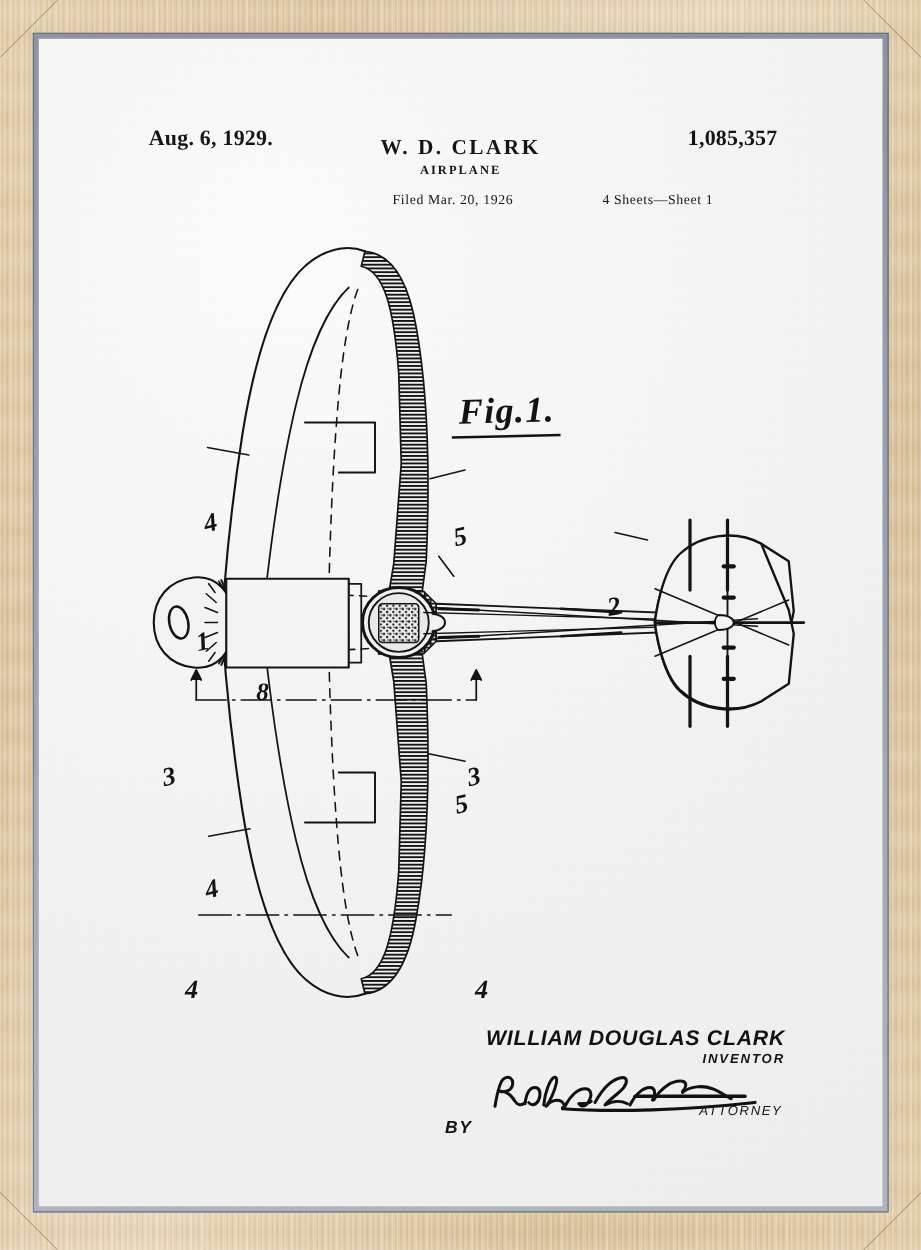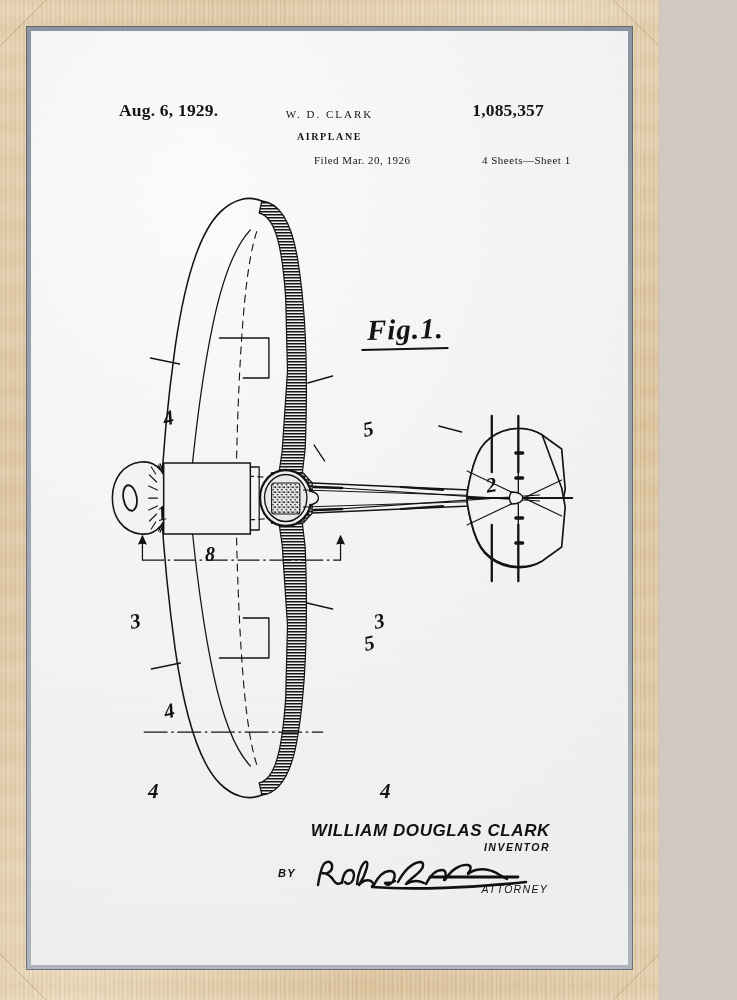--- a/index.html
+++ b/index.html
@@ -2,21 +2,21 @@
 <html><head>
 <meta charset="utf-8">
 <style>
   html,body{margin:0;padding:0;}
   body{
     width:737px;height:1000px;overflow:hidden;
     font-family:"Liberation Serif",serif;
     background:#cfc9c2;
   }
   
-  #frame-wrap{position:relative;width:659px;height:1000px;}
+  #frame-wrap{position:relative;width:737px;height:1000px;}
   #wood-frame{
     position:absolute;inset:0;
     background:
       repeating-linear-gradient(90deg,
         rgba(255,255,255,0.30) 0px, rgba(255,255,255,0.00) 1px,
         rgba(160,125,80,0.10) 2px, rgba(255,255,255,0.22) 3px,
         rgba(255,255,255,0.00) 5px, rgba(150,115,72,0.09) 6px,
         rgba(255,255,255,0.25) 8px, rgba(255,255,255,0.00) 9px),
       repeating-linear-gradient(0deg,
         rgba(255,255,255,0.10) 0px, rgba(170,135,90,0.045) 14px,
@@ -48,41 +48,41 @@
     position:absolute;inset:0;pointer-events:none;opacity:.5;
     background:
       repeating-linear-gradient(0deg,rgba(0,0,0,.012) 0 1px,transparent 1px 3px),
       repeating-linear-gradient(90deg,rgba(0,0,0,.010) 0 1px,transparent 1px 4px);
   }
   
   #hdr{position:absolute;left:0;right:0;top:0;height:110px;}
   .hd{position:absolute;white-space:nowrap;color:#151515;}
   #hdr-date{left:88px;top:69px;font-weight:bold;font-size:17.5px;letter-spacing:.2px;}
   #hdr-patno{right:84px;top:69px;font-weight:bold;font-size:17.5px;letter-spacing:.2px;}
-  #hdr-inventor{left:50%;transform:translateX(-50%);top:77px;font-size:11px;font-weight:normal;letter-spacing:2.0px;}
+  #hdr-inventor{left:50%;transform:translateX(-50%);top:77px;font-size:17px;font-weight:bold;letter-spacing:2.0px;}
   #hdr-title{left:50%;transform:translateX(-50%);top:100px;font-size:10px;font-weight:bold;letter-spacing:1.6px;}
   #hdr-filed{left:283px;top:123px;font-size:11px;letter-spacing:.5px;}
   #hdr-sheets{left:451px;top:123px;font-size:11px;letter-spacing:.5px;}
   
   #fig-cap{
     position:absolute;left:330px;top:282px;
     font-family:"Liberation Serif",serif;font-style:italic;font-weight:bold;
     font-size:29px;color:#131313;letter-spacing:1px;
     border-bottom:2.1px solid #131313;padding:0 4px 2px 6px;
     transform:rotate(-1.4deg);
   }
   
   #sigblock{position:absolute;right:78px;bottom:72px;width:300px;text-align:right;color:#121212;}
   #sig-inventor-lbl{font-family:"Liberation Sans",sans-serif;font-style:italic;font-weight:bold;
     font-size:10.5px;letter-spacing:1.5px;}
   #sig-name{font-family:"Liberation Sans",sans-serif;font-style:italic;font-weight:bold;
     font-size:17px;letter-spacing:.6px;margin-top:5px;white-space:nowrap;}
   #sig-row{position:relative;margin-top:6px;height:34px;}
-  #sig-by{position:absolute;left:28px;top:8px;font-family:"Liberation Sans",sans-serif;
-    font-style:italic;font-weight:bold;font-size:11px;letter-spacing:1.2px;}
+  #sig-by{position:absolute;left:28px;top:34px;font-family:"Liberation Sans",sans-serif;
+    font-style:italic;font-weight:bold;font-size:14px;letter-spacing:1.2px;}
   #sig-attorney-lbl{position:absolute;right:2px;bottom:-2px;font-family:"Liberation Sans",sans-serif;
     font-style:italic;font-weight:normal;font-size:10.5px;letter-spacing:1.3px;}
   #sig-cursive{position:absolute;left:62px;top:-2px;}
   
   #drawing{position:absolute;left:0;top:0;width:100%;height:100%;}
 </style>
 </head>
 <body>
 
 <div id="frame-wrap">

